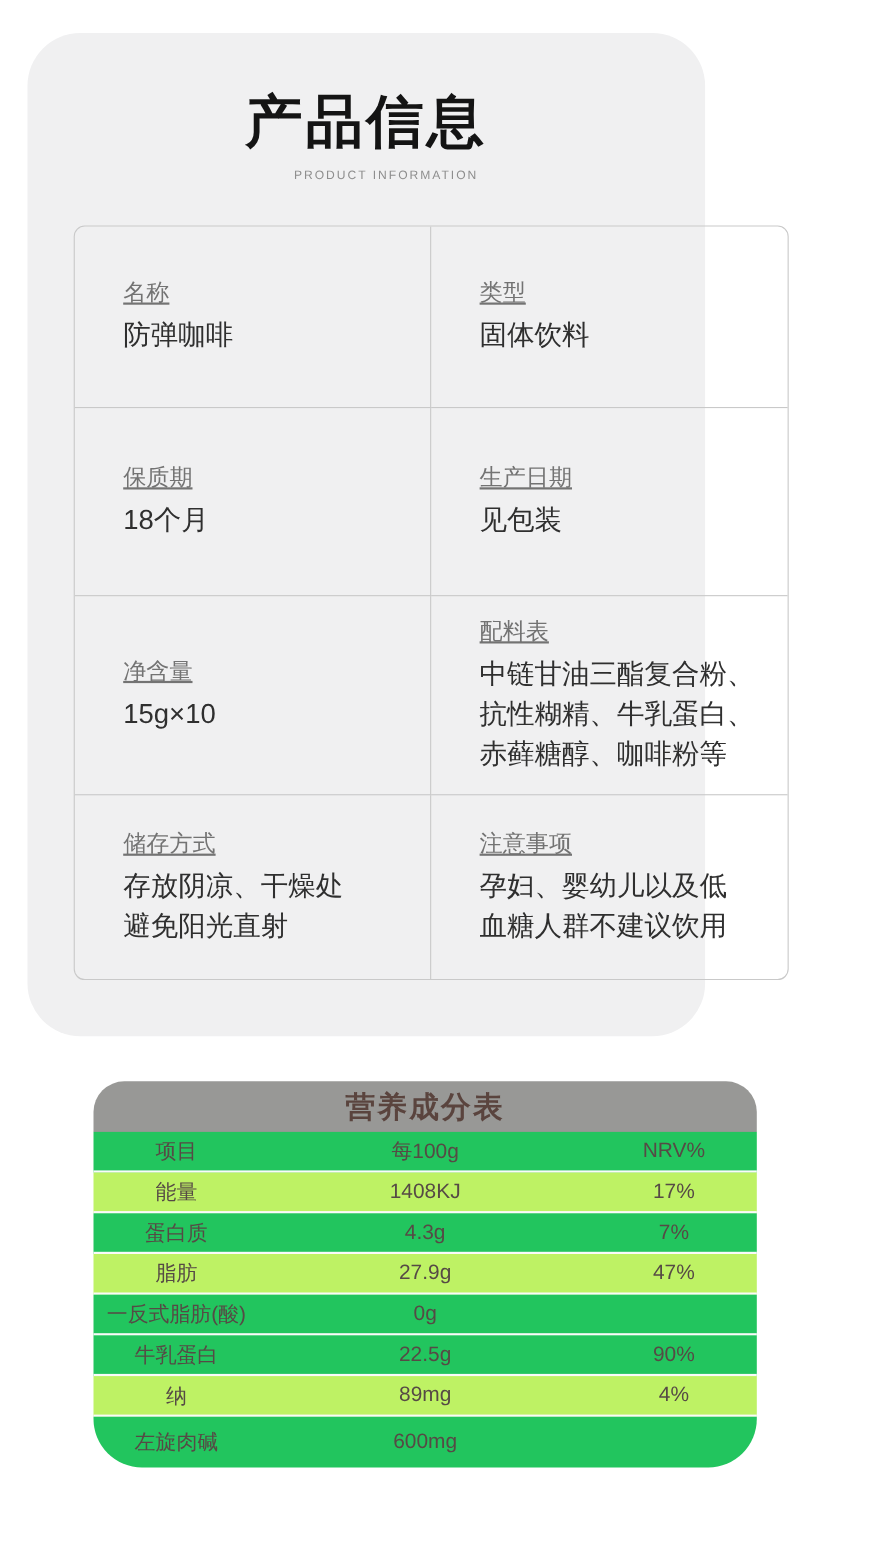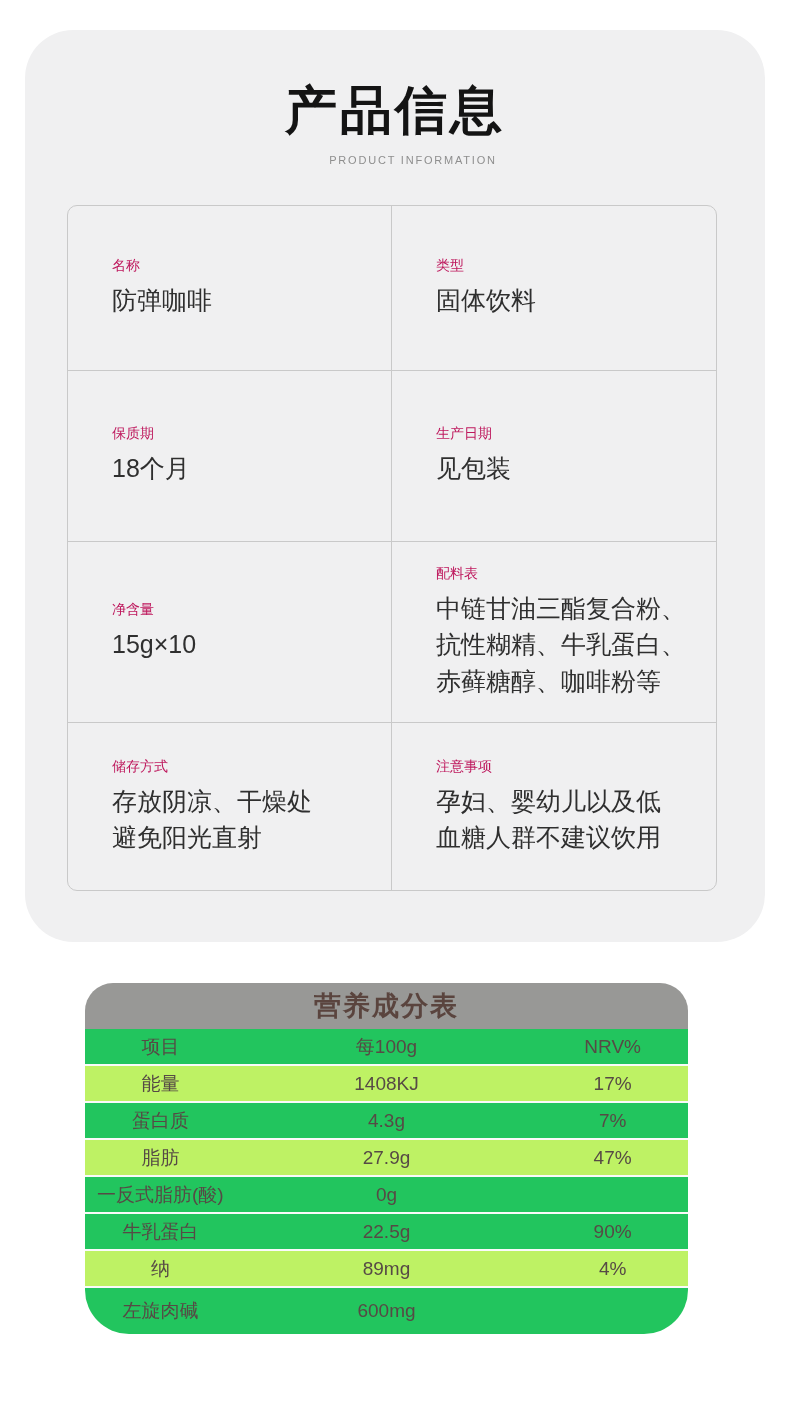--- a/index.html
+++ b/index.html
@@ -6,21 +6,21 @@
   body{
     position:relative;
     width:790px;height:1425px;
     background:#ffffff;
     font-family:"Liberation Sans","DejaVu Sans",sans-serif;
     overflow:hidden;
   }
   
   .card{
     position:absolute;left:25px;top:30px;
-    width:740px;height:912px;
+    width:616px;height:912px;
     background:#f0f0f1;
     border-radius:48px;
   }
   .page-title{
     text-align:center;
     padding-top:46px;
     font-size:52px;
     font-weight:900;
     color:#141414;
     letter-spacing:3px;
@@ -47,22 +47,23 @@
   }
   .cell{
     box-sizing:border-box;
     display:flex;flex-direction:column;justify-content:center;
     padding-left:44px;padding-right:18px;
     border-bottom:1px solid #c9c9c9;
   }
   .cell.left{border-right:1px solid #c9c9c9;}
   .cell.last-row{border-bottom:none;}
   .cell .label{
-    font-size:14px;color:#be185d;
+    font-size:21px;color:#737373;
     margin-bottom:7px;
+    text-decoration:underline;
   }
   .cell .value{
     font-size:25px;color:#2f2f2f;
     line-height:1.45;
     white-space:pre-line;
   }
   
   .nutrition{
     position:absolute;left:85px;top:983px;
     width:603px;

